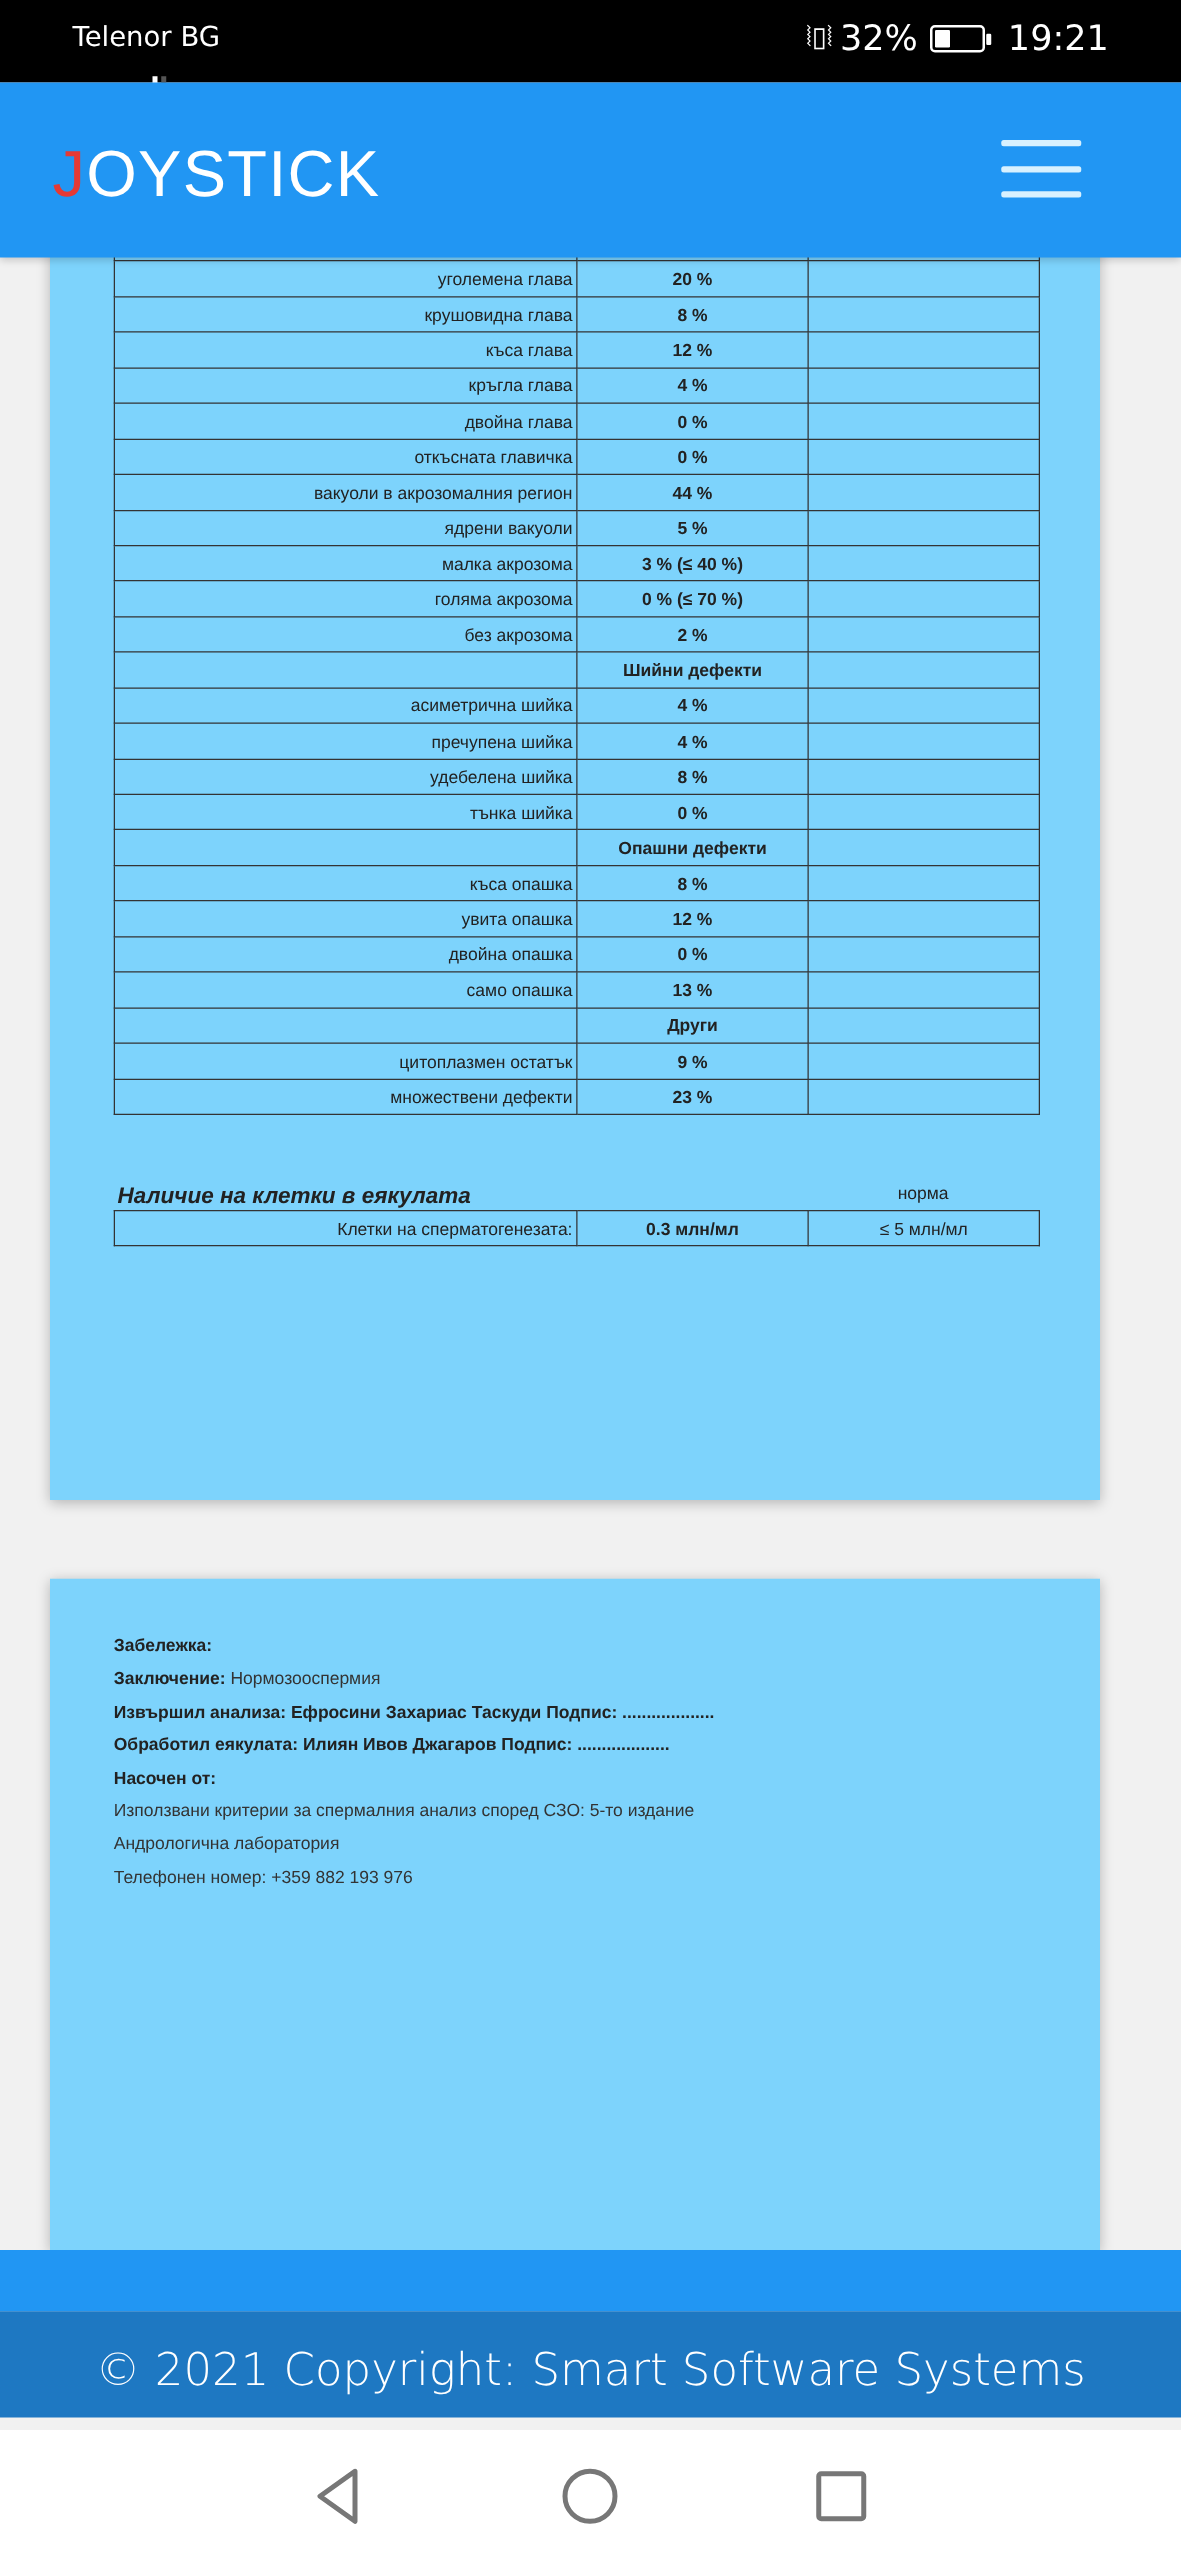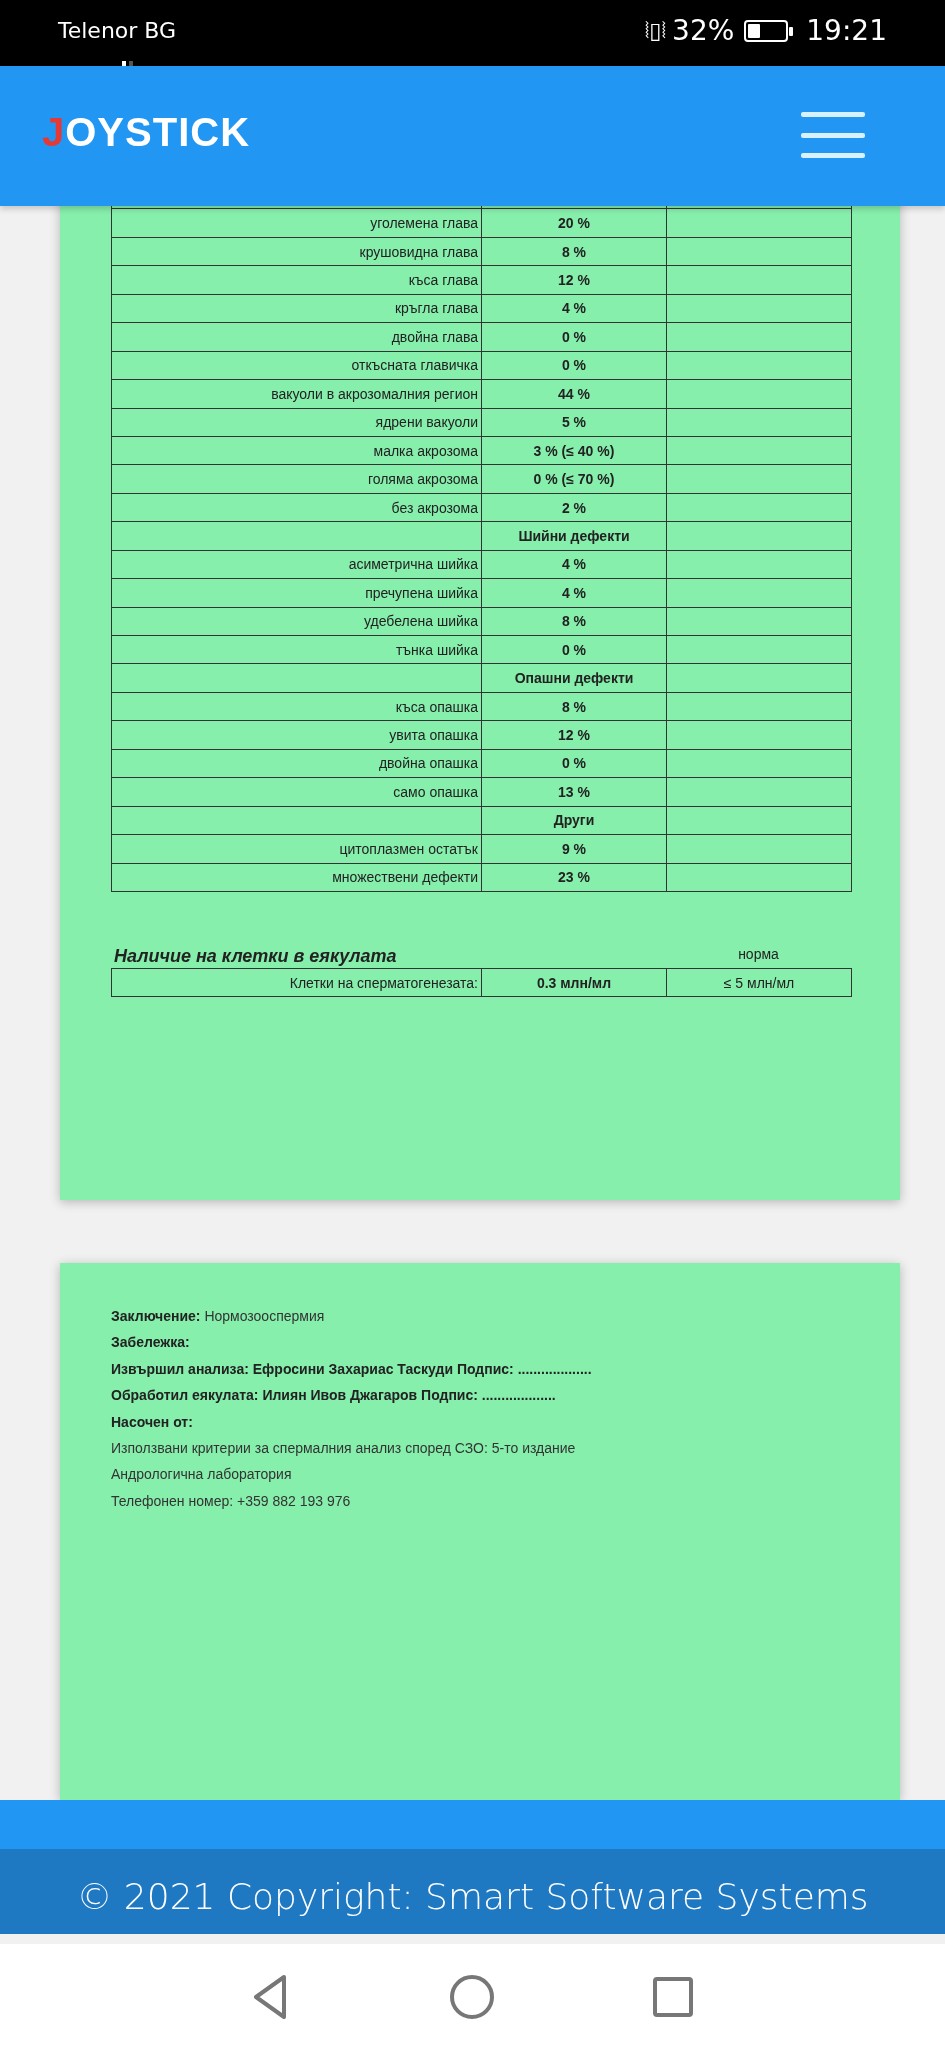--- a/index.html
+++ b/index.html
@@ -13,27 +13,27 @@
   .signal { display: flex; align-items: flex-end; gap: 3px; height: 22px; }
   .signal span { width: 4px; background: #fff; display: block; }
   .signal span:nth-child(1){height:6px}.signal span:nth-child(2){height:11px}.signal span:nth-child(3){height:16px}.signal span:nth-child(4){height:22px}.signal span:nth-child(5){height:22px;background:#555}
   .battery { width: 44px; height: 22px; border: 2px solid #fff; border-radius: 4px; position: relative; margin-left: 4px; }
   .battery::after { content: ""; position: absolute; right: -7px; top: 5px; width: 4px; height: 9px; background: #fff; border-radius: 1px; }
   .battery .fill { position: absolute; left: 2px; top: 2px; bottom: 2px; background: #fff; border-radius: 1px; }
   .vib { font-size: 22px; }
 
   
   .appbar { position: absolute; left: 0; top: 66px; width: 945px; height: 140px; background: #2196f3; box-shadow: 0 3px 6px rgba(0,0,0,0.18); z-index: 5; }
-  .brand { position: absolute; left: 42px; top: 44px; font-size: 40px; font-weight: bold; color: #fff; letter-spacing: 1px; font-family: "Liberation Sans", sans-serif; }
+  .brand { position: absolute; left: 42px; top: 44px; font-size: 52px; font-weight: normal; color: #fff; letter-spacing: 1px; font-family: "Liberation Sans", sans-serif; }
   .brand .j { color: #e53935; }
   .menu-btn { position: absolute; right: 80px; top: 46px; width: 64px; height: 46px; display: flex; flex-direction: column; justify-content: space-between; cursor: pointer; }
   .menu-btn span { display: block; height: 5px; background: #d8f1ff; border-radius: 2px; }
 
   
-  .page { position: absolute; left: 60px; width: 840px; background: #86efac; box-shadow: 0 2px 10px rgba(0,0,0,0.25); }
+  .page { position: absolute; left: 40px; width: 840px; background: #7dd3fc; box-shadow: 0 2px 10px rgba(0,0,0,0.25); }
   .page1 { top: 120px; height: 1080px; }
   .page2 { top: 1263px; height: 537px; }
 
   table.defects { position: absolute; left: 51px; border-collapse: collapse; font-size: 14px; }
   table.defects td { border: 1.5px solid #333; height: 28.44px; padding: 0 3px; }
   table.defects td.c1 { width: 370px; text-align: right; }
   table.defects td.c2 { width: 185px; text-align: center; font-weight: bold; }
   table.defects td.c3 { width: 185px; }
   .t1 { top: 60px; }
 
@@ -235,22 +235,22 @@
         <td class="c1">Клетки на сперматогенезата:</td>
         <td class="c2">0.3 млн/мл</td>
         <td class="c3">≤ 5 млн/мл</td>
       </tr>
     </tbody>
   </table>
 </div>
 
 <div class="page page2">
   <div class="notes">
+    <div><b>Забележка:</b></div>
     <div><b>Заключение:</b> <span>Нормозооспермия</span></div>
-    <div><b>Забележка:</b></div>
     <div><b>Извършил анализа: Ефросини Захариас Таскуди Подпис: ...................</b></div>
     <div><b>Обработил еякулата: Илиян Ивов Джагаров Подпис: ...................</b></div>
     <div><b>Насочен от:</b></div>
     <div>Използвани критерии за спермалния анализ според СЗО: 5-то издание</div>
     <div>Андрологична лаборатория</div>
     <div>Телефонен номер: +359 882 193 976</div>
   </div>
 </div>
 
 <div class="footer-top"></div>

